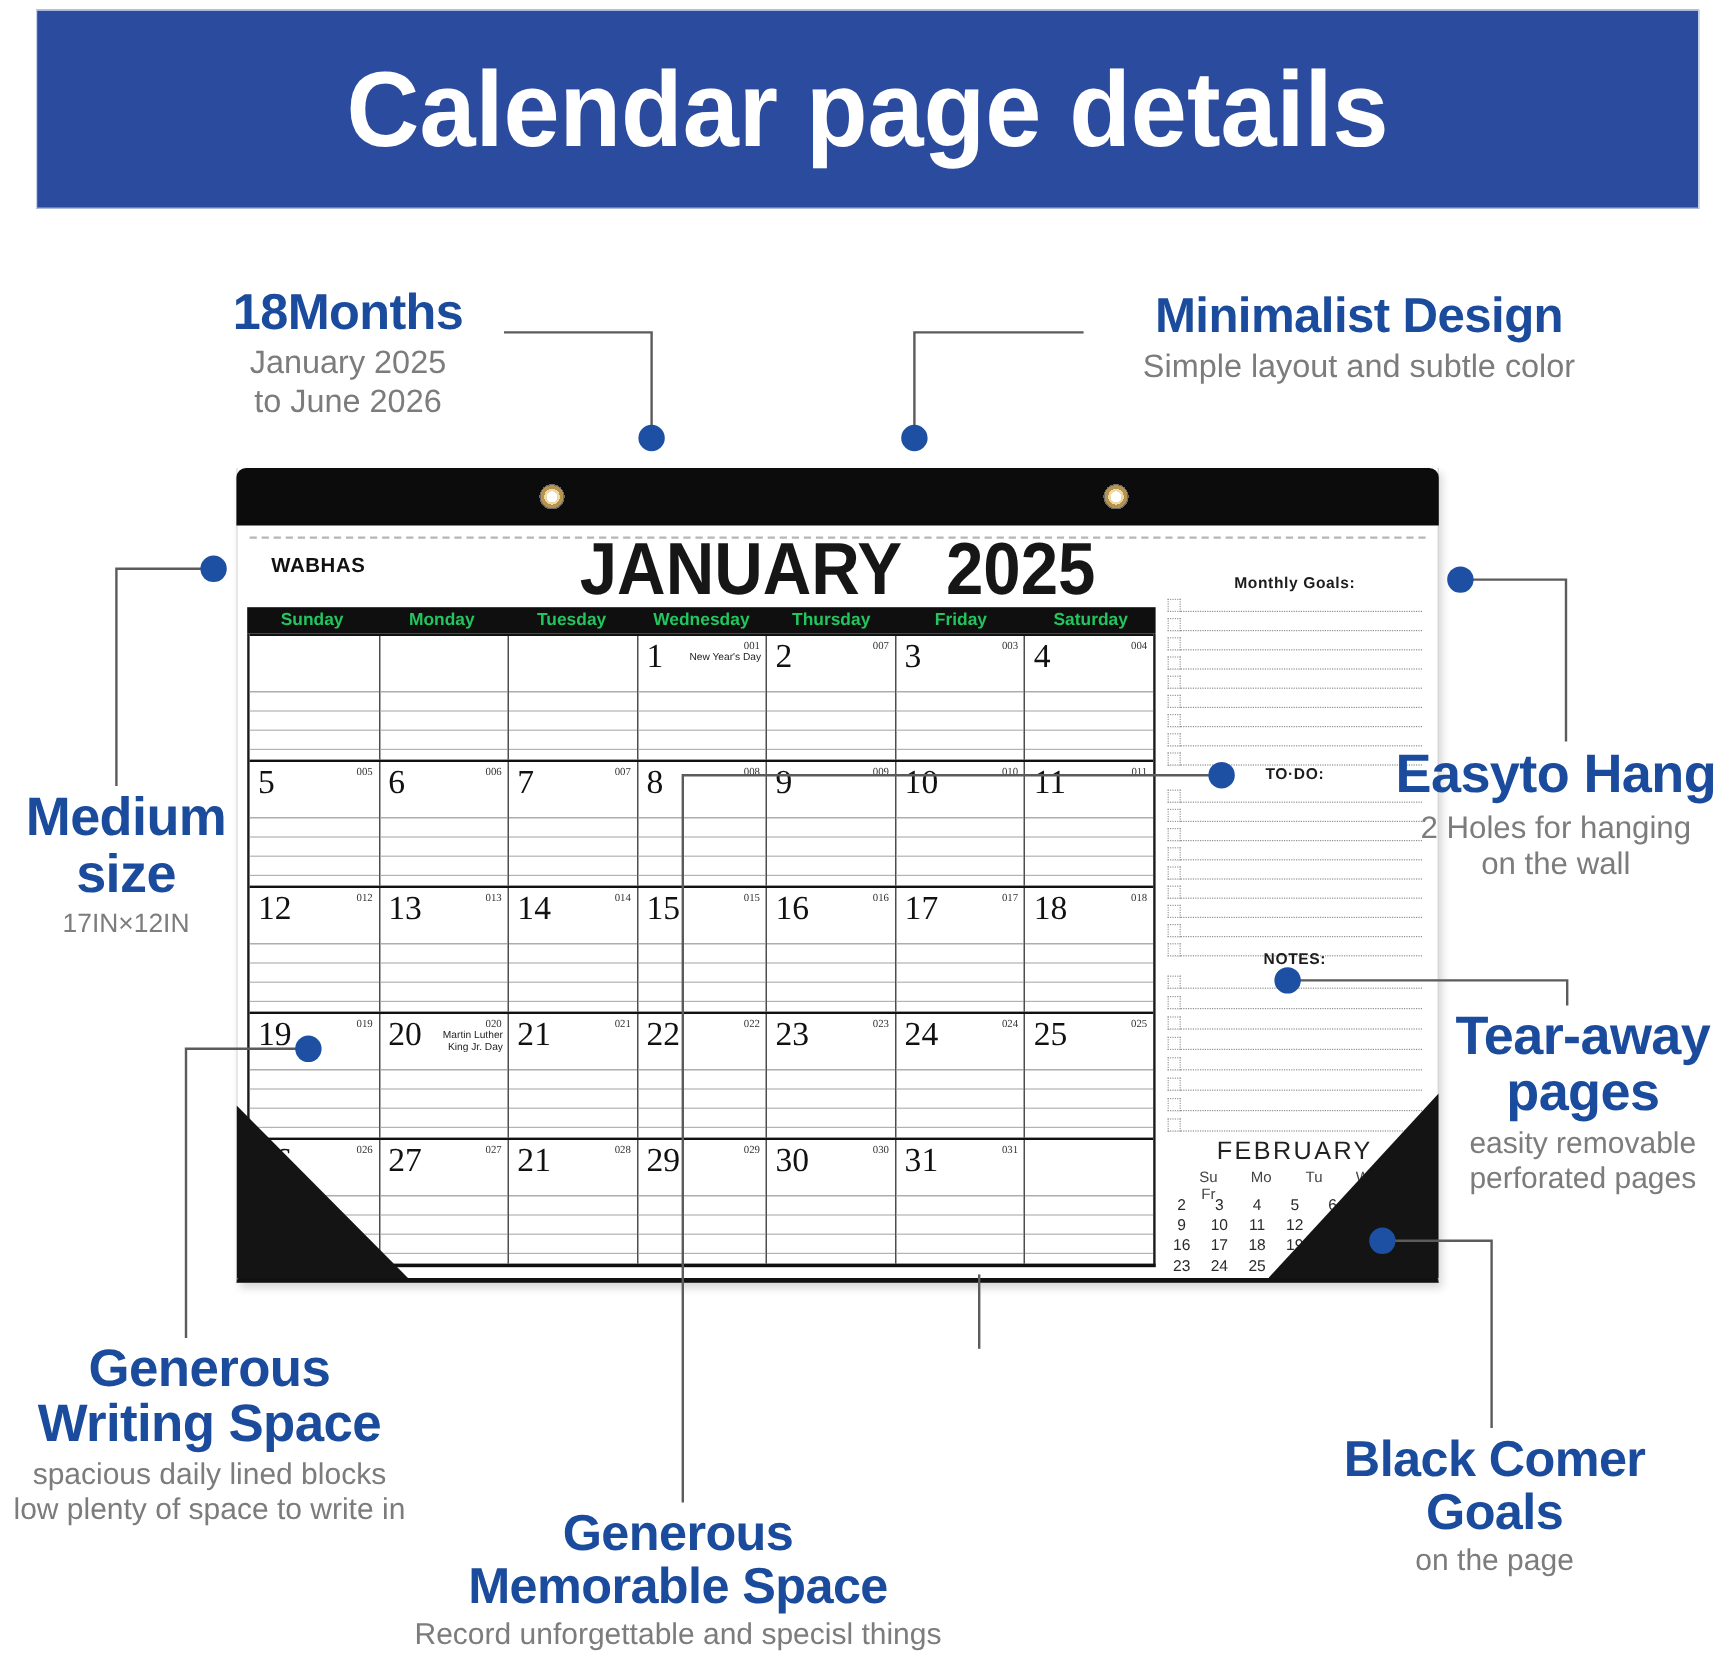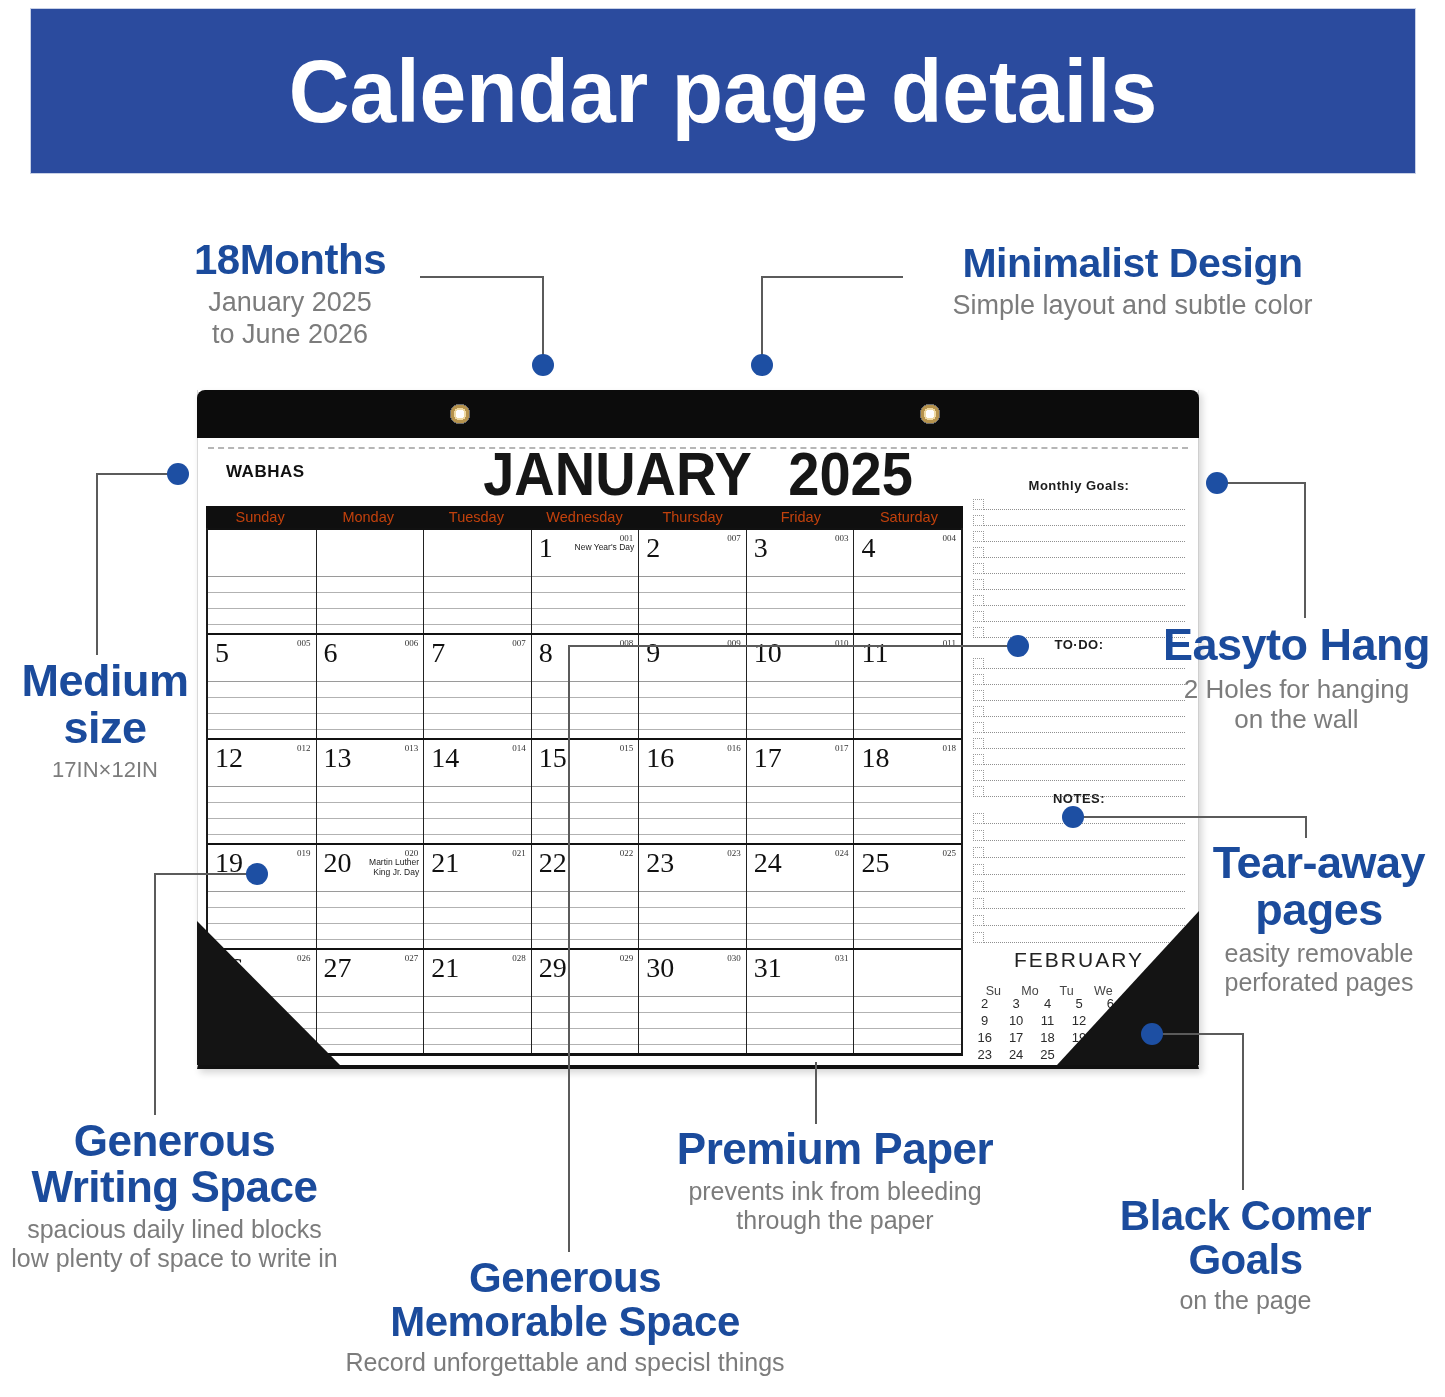--- a/index.html
+++ b/index.html
@@ -22,21 +22,21 @@
           border-radius:8px 8px 0 0;}
   .grommet{position:absolute;top:13px;width:22px;height:22px;border-radius:50%;
      background:radial-gradient(circle at 50% 50%,#ffffff 0 4.5px,#efd9a2 4.5px 6.5px,#b6934e 6.5px 9.5px,#6b6b6b 9.5px 10.5px,#0c0c0c 10.5px);}
   #perforation{position:absolute;left:10px;right:10px;top:57px;border-top:2px dashed #b6b6b6;}
   #brand{position:absolute;left:28px;top:72px;font-size:17px;font-weight:700;letter-spacing:.5px;color:#111;}
   #month-title{position:absolute;left:0;right:0;top:48px;text-align:center;font-size:56px;
       font-weight:700;color:#161616;word-spacing:22px;letter-spacing:0;transform:scaleY(1.1);transform-origin:top;}
   
   #day-headers{position:absolute;left:8px;top:116px;width:757px;height:22px;display:grid;
       grid-template-columns:repeat(7,1fr);background:#0f0f0f;box-sizing:border-box;}
-  .day-h{color:#c2410c;font-weight:400;font-size:14.5px;text-align:center;line-height:22px;}
+  .day-h{color:#22c55e;font-weight:700;font-size:14.5px;text-align:center;line-height:22px;}
   #weeks{position:absolute;left:8px;top:138px;width:757px;box-sizing:border-box;
       border-left:2px solid #1a1a1a;border-right:2px solid #1a1a1a;border-bottom:3px solid #111;}
   .week-row{display:grid;grid-template-columns:repeat(7,1fr);height:105px;box-sizing:border-box;
       border-top:2.5px solid #111;position:relative;}
   .cell{position:relative;border-left:1.5px solid #222;overflow:hidden;}
   .cell:first-child{border-left:none;}
   .rule{position:absolute;left:0;right:0;height:1px;background:#b2b2b2;}
   .rule:first-child{background:#9a9a9a;}
   .dnum{position:absolute;left:7px;top:4px;font-family:"Liberation Serif",serif;font-size:28px;line-height:1;color:#111;}
   .ord{position:absolute;right:5px;top:3px;font-size:9px;color:#333;font-family:"Liberation Serif",serif;}
@@ -46,21 +46,21 @@
   .sb-label{position:absolute;width:100%;text-align:center;font-size:13px;font-weight:700;
       color:#1c1c1c;letter-spacing:.5px;}
   .dlines{position:absolute;left:4px;width:212px;}
   .dline{height:15px;border-bottom:1px dotted #8f8f8f;position:relative;}
   .dline::before{content:"";position:absolute;left:0;bottom:-1px;width:9px;height:9px;
       border:1px dotted #9a9a9a;background:#fff;}
   #notes-lines .dline{height:16px;}
   
   #mini{position:absolute;left:771px;top:558px;width:220px;color:#222;}
   #mini-title{position:absolute;top:0;width:100%;text-align:center;font-size:21px;letter-spacing:2px;color:#222;}
-  #mini-days{position:absolute;top:26px;left:6px;width:100%;display:grid;grid-template-columns:repeat(6,1fr);margin-top:10px;}
+  #mini-days{position:absolute;top:26px;left:16px;width:100%;display:grid;grid-template-columns:repeat(5,1fr);}
   .mini-d{text-align:center;font-size:12.5px;color:#444;}
   #mini-rows{position:absolute;top:48px;left:0;width:100%;}
   .mini-row{display:grid;grid-template-columns:repeat(7,1fr);height:17px;}
   .mini-n{text-align:center;font-size:13px;color:#2b2b2b;}
   
   .corner{position:absolute;background:#141414;z-index:5;}
   #corner-left{left:-1px;top:531px;width:143px;height:144px;
       clip-path:polygon(0 0,0 100%,100% 100%);}
   #corner-right{right:-1px;top:521px;width:142px;height:154px;
       clip-path:polygon(100% 0,100% 100%,0 100%);}
@@ -126,27 +126,20 @@
     <div class="f-title" style="font-size:44px;">
       <div>Generous</div>
       <div>Writing Space</div>
     </div>
     <div class="f-sub" style="font-size:25px;">
       <div>spacious daily lined blocks</div>
       <div>low plenty of space to write in</div>
     </div>
   </div>
 
-  <div class="feature" id="f-premium" style="left:630px;top:1126px;width:410px;">
-    <div class="f-title" style="font-size:44px;">Premium Paper</div>
-    <div class="f-sub" style="font-size:25px;">
-      <div>prevents ink from bleeding</div>
-      <div>through the paper</div>
-    </div>
-  </div>
 
   <div class="feature" id="f-memorable" style="left:335px;top:1256px;width:460px;">
     <div class="f-title" style="font-size:42px;">
       <div>Generous</div>
       <div>Memorable Space</div>
     </div>
     <div class="f-sub" style="font-size:25px;">
       <div>Record unforgettable and specisl things</div>
     </div>
   </div>

